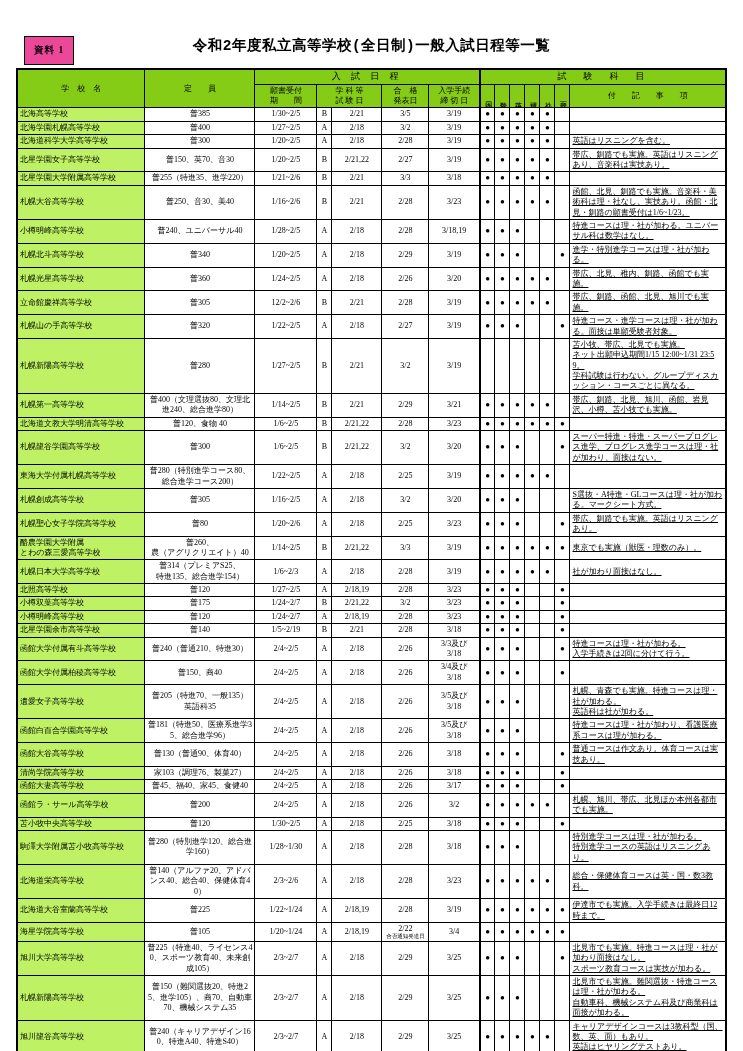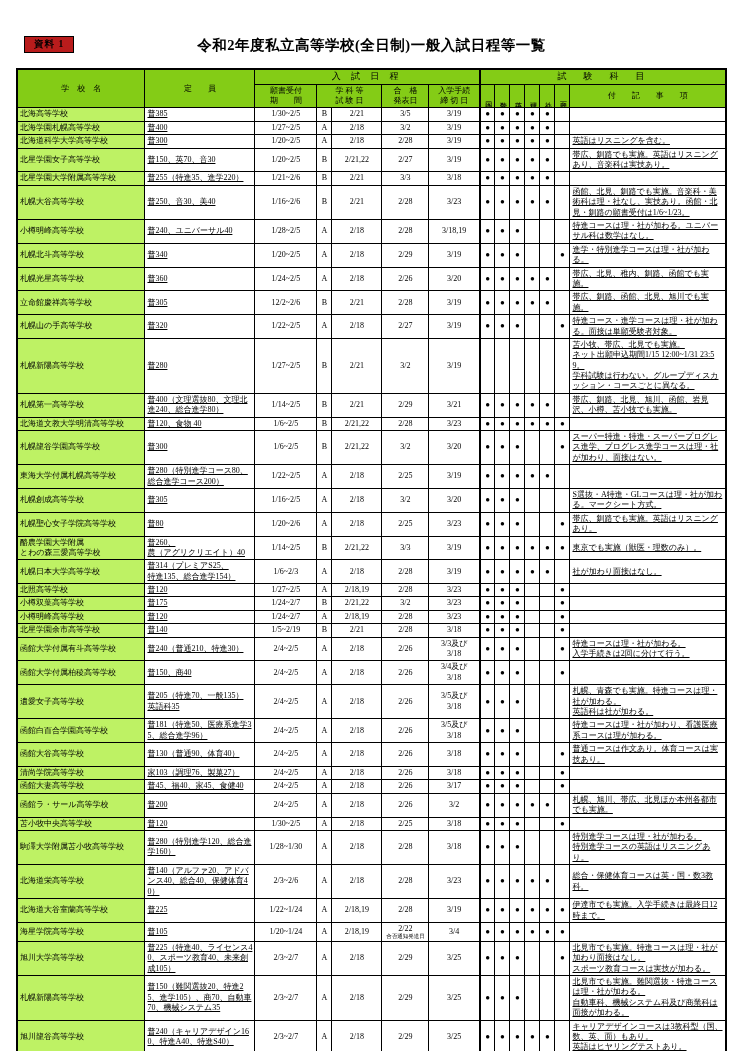--- a/index.html
+++ b/index.html
@@ -4,44 +4,45 @@
 <style>
   html,body { margin:0; padding:0; background:#ffffff; }
   body {
     width:743px; height:1051px; overflow:hidden; color:#000;
     font-family:"Liberation Serif","DejaVu Serif",serif;
     position:relative;
   }
   .page { padding:36px 0 0 0; }
   .doc-label {
     position:absolute; left:24px; top:36px;
-    border:1.5px solid #000; background:#b91c1c;
-    padding:1px 9px; font-size:9.5px; font-weight:bold; letter-spacing:1px;
+    border:1.5px solid #000; background:#ec4899;
+    padding:7px 9px; font-size:9.5px; font-weight:bold; letter-spacing:1px;
   }
   .title {
     text-align:center; font-size:14.5px; font-weight:bold; margin:0 0 13px 0;
     letter-spacing:0.5px;
+    font-family:Liberation Mono, monospace;
   }
   table.main {
     border-collapse:collapse; table-layout:fixed;
     width:709px; margin:0 auto; border:2px solid #000;
   }
   .main th, .main td {
     border:1px solid #000; padding:1px 2px;
     font-size:8px; line-height:1.3; vertical-align:middle;
     overflow:hidden; white-space:pre-line; word-break:break-all;
   }
   thead th { background:#84cc16; font-weight:normal; text-align:center; padding:1px 1px; }
   thead .grp { font-size:9px; letter-spacing:4px; }
   .v-head {
     writing-mode:vertical-rl; text-orientation:upright;
     margin:0 auto; font-size:7px; line-height:1; letter-spacing:1px;
   }
   .c-school { background:#bef264; text-align:left; font-size:8.5px; }
-  .c-cap   { text-align:left;  font-size:8px;text-decoration:underline; }
+  .c-cap   { text-align:center;  font-size:8px; }
   .c-period,.c-ab,.c-exam,.c-ann,.c-dead { text-align:center; font-size:8px; }
   .c-sub   { text-align:center; font-size:8px; padding:0; }
   .c-notes { text-align:left; font-size:6.8px; line-height:1.25;text-decoration:underline; }
   .sub-start { border-left:2px solid #000 !important; }
   .ann-sub { font-size:5.5px; line-height:1; }
 </style>
 </head>
 <body>
 
 <div class="page">

